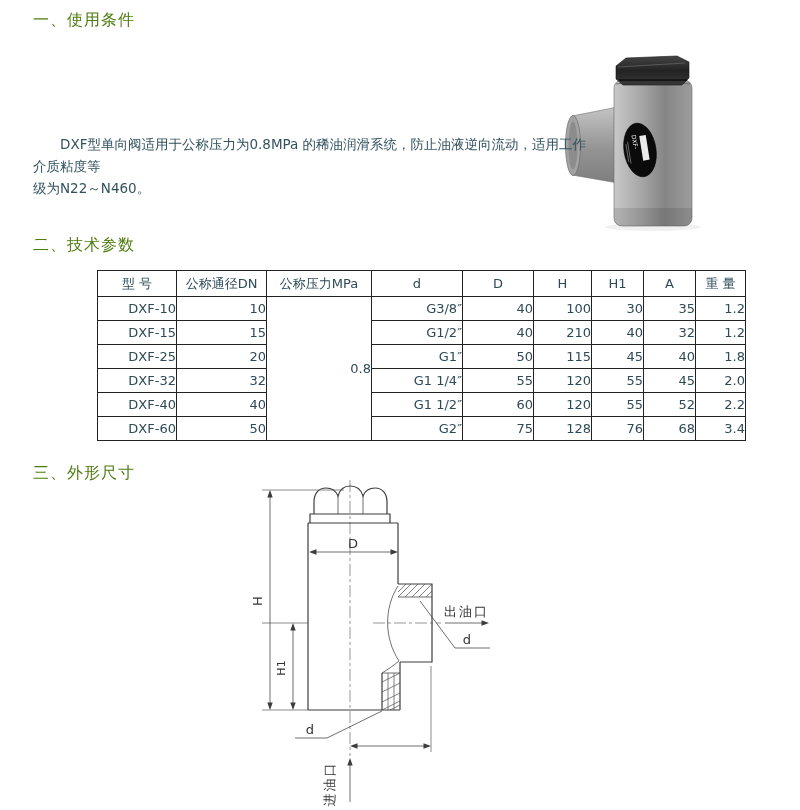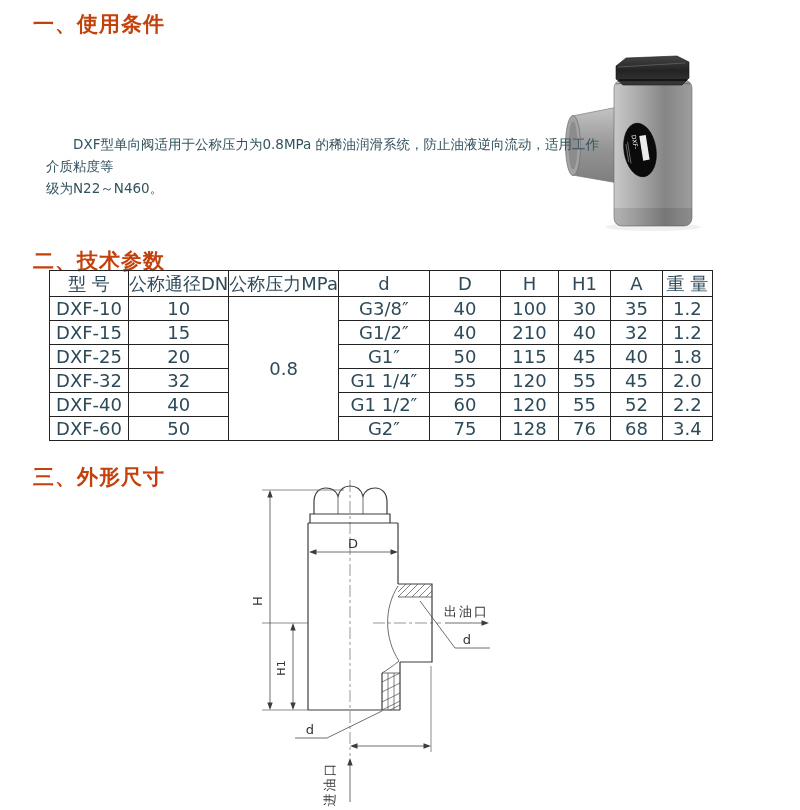--- a/index.html
+++ b/index.html
@@ -2,34 +2,34 @@
 <html><head>
 <meta charset="utf-8">
 <style>
   html,body{margin:0;padding:0;}
   body{
     width:800px;height:810px;background:#ffffff;position:relative;overflow:hidden;
     font-family:"DejaVu Sans","Liberation Sans",sans-serif;color:#33525f;
   }
   .abs{position:absolute;}
   .sec-heading{
-    font-size:21px;font-weight:bold;color:#c2410c;letter-spacing:1px;white-space:nowrap;
+    font-size:16px;font-weight:normal;color:#4d7c0f;letter-spacing:1px;white-space:nowrap;
   }
   .para{font-size:13.5px;line-height:22px;color:#33525f;width:566px;}
   .para .ln1{text-indent:2em;}
   
   table.params{
-    border-collapse:collapse;table-layout:fixed;font-size:18px;color:#2e4a58;
+    border-collapse:collapse;table-layout:fixed;font-size:13px;color:#2e4a58;margin-left:48px;
   }
   table.params th,table.params td{
     border:1px solid #222;text-align:center;vertical-align:middle;
     font-weight:normal;padding:0;overflow:hidden;white-space:nowrap;
   }
   table.params th{height:25px;}
-  table.params td{height:23px;}
+  table.params td{height:23px;text-align:right;}
   
   svg text{font-family:"DejaVu Sans","Liberation Sans",sans-serif;}
   .dwg-ol{stroke:#3c3c3c;stroke-width:1.2;fill:none;}
   .dwg-th{stroke:#4a4a4a;stroke-width:.8;fill:none;}
   .dwg-ex{stroke:#5a5a5a;stroke-width:.7;fill:none;}
   .dwg-cl{stroke:#6a6a6a;stroke-width:.7;fill:none;stroke-dasharray:12 3 3 3;}
   .dwg-ht{stroke:#4a4a4a;stroke-width:.7;fill:none;}
   .dwg-ah{fill:#3c3c3c;stroke:none;}
   .dwg-tx{fill:#333;font-size:13px;}
   .dwg-tx-sm{fill:#333;font-size:11px;}
@@ -81,26 +81,26 @@
 
     <g transform="translate(84,122) rotate(-9)">
       <ellipse rx="16" ry="27" fill="#0b0b0b" stroke="#000" stroke-width="0.6"></ellipse>
       <rect x="1.5" y="-14" width="6.5" height="25" fill="#ececec"></rect>
       <text transform="rotate(90)" x="-16" y="6" font-size="6" fill="#ffffff">DXF-</text>
       <path transform="rotate(90)" d="M-10,11 h22 M-8,13 h18" stroke="#bdbdbd" stroke-width="0.5" fill="none"></path>
     </g>
   </svg>
 </div>
 
-<div class="abs para" style="left:46px;top:133px;">
+<div class="abs para" style="left:33px;top:133px;">
   <div class="ln1">DXF型单向阀适用于公称压力为0.8MPa 的稀油润滑系统，防止油液逆向流动，适用工作介质粘度等</div>
   <div>级为N22～N460。</div>
 </div>
 
-<div class="abs sec-heading" style="left:33px;top:247px;">二、技术参数</div>
+<div class="abs sec-heading" style="left:33px;top:235px;">二、技术参数</div>
 
 <div class="abs" style="left:49px;top:270px;">
   <table class="params">
     <colgroup>
       <col style="width:79px">
         <col style="width:90px">
         <col style="width:105px">
       <col style="width:91px">
         <col style="width:71px">
         <col style="width:58px">

